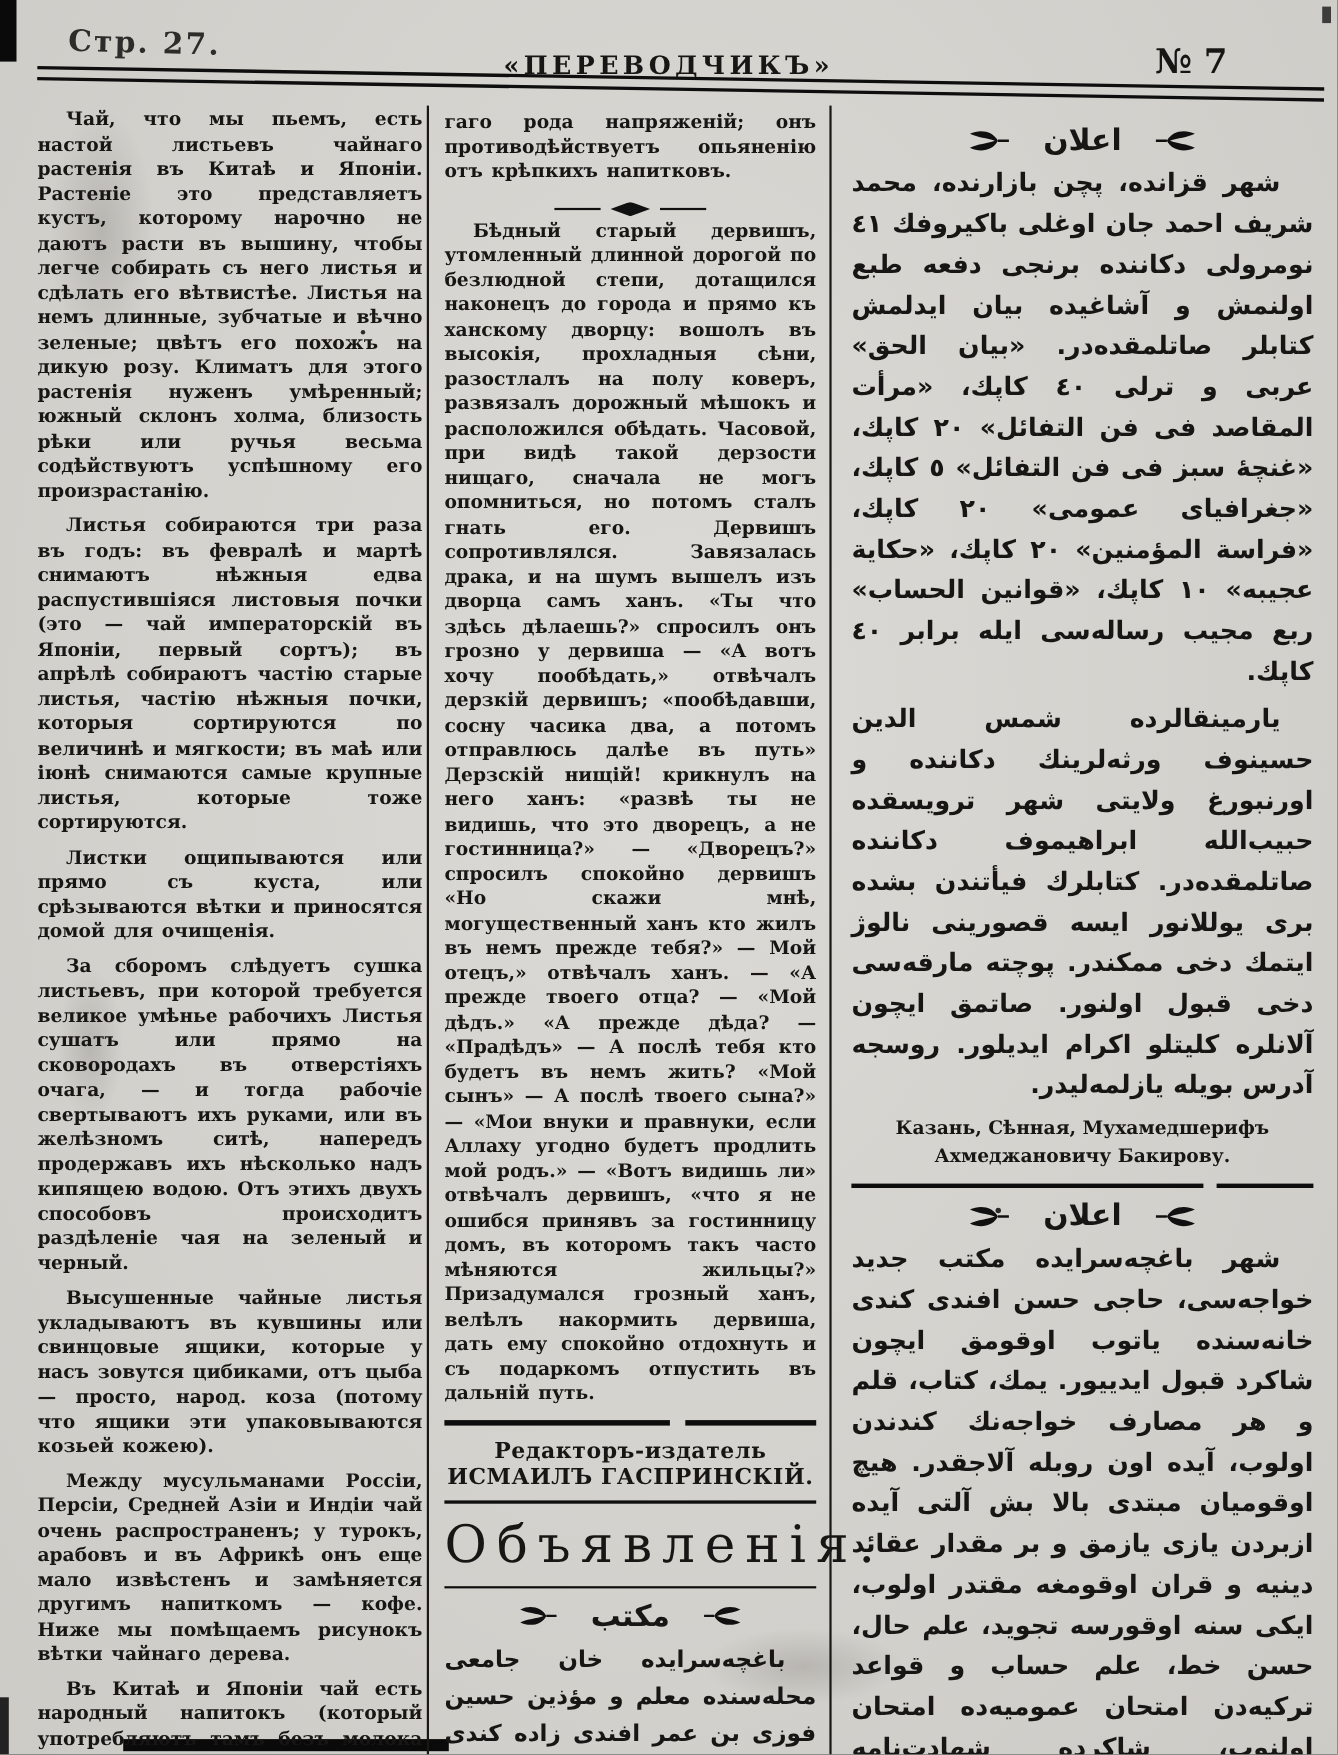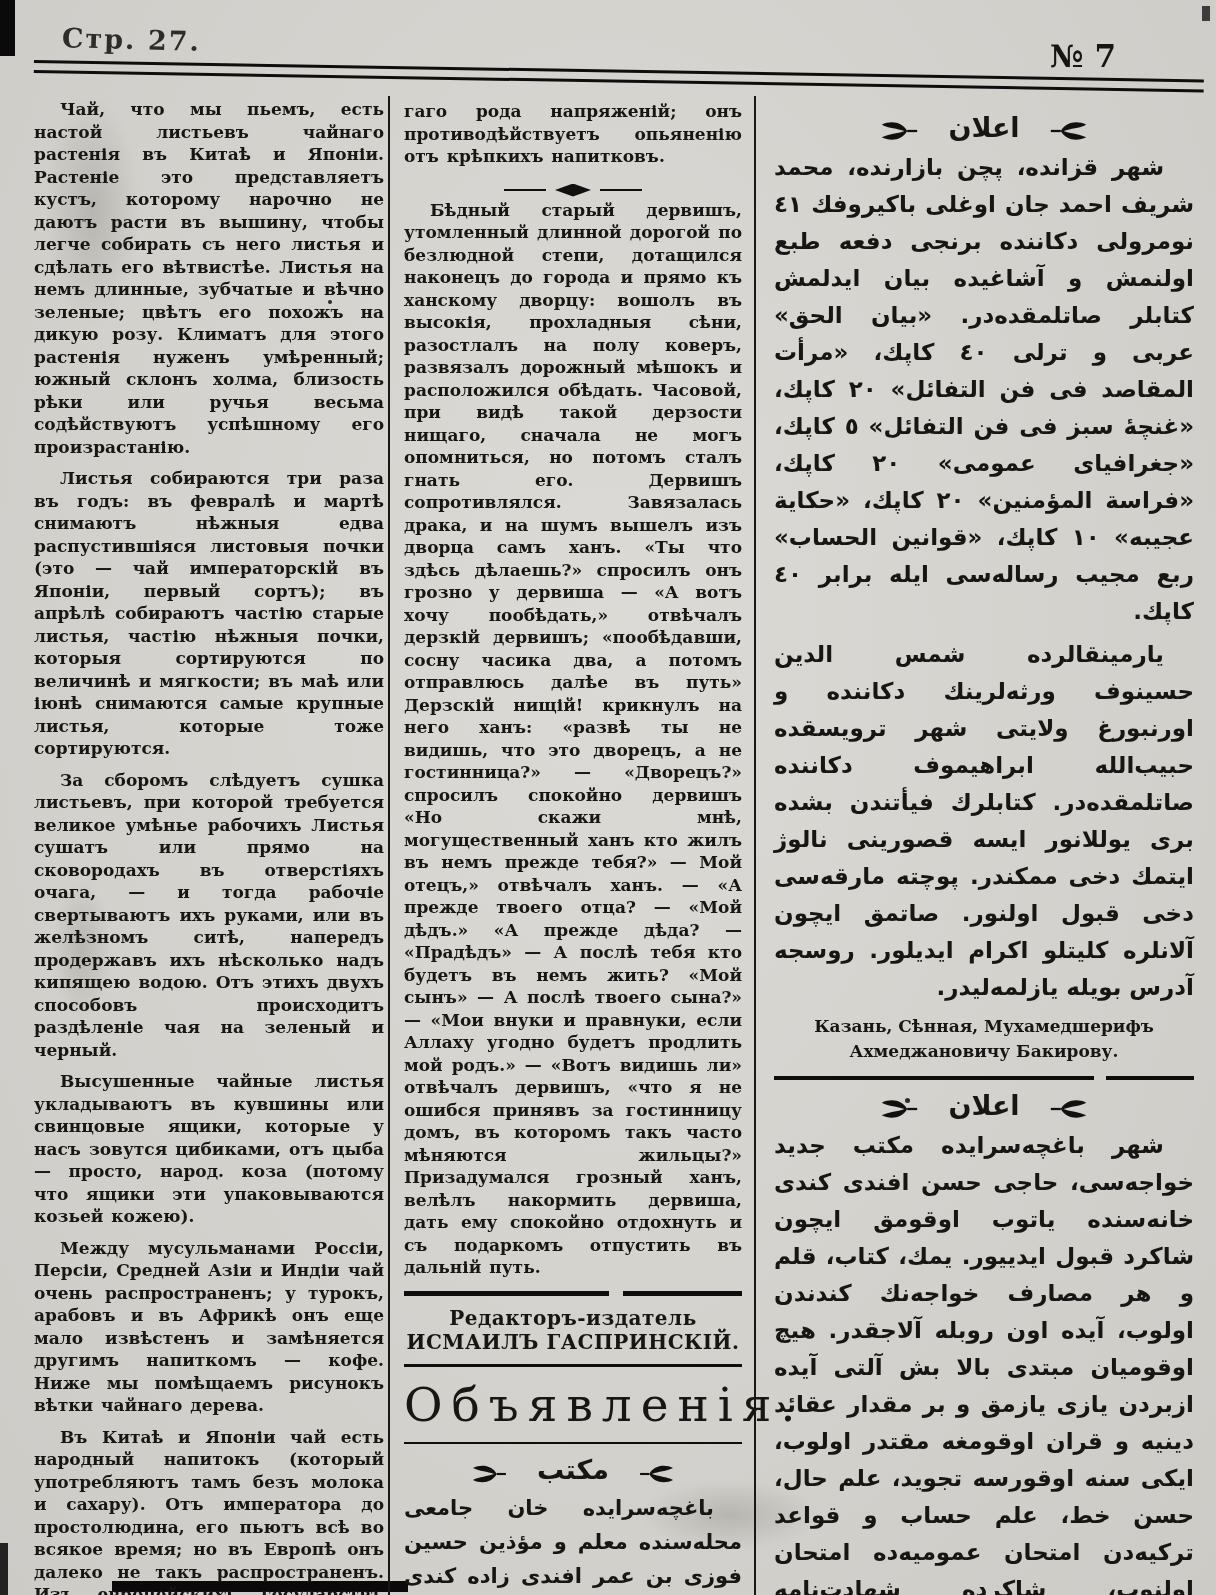--- a/index.html
+++ b/index.html
@@ -29,21 +29,21 @@
   .address{font-size:17px;font-weight:700;text-align:center;line-height:25px;margin:8px 6px 8px 6px;}
   
   .ar{direction:rtl;font-family:"DejaVu Sans","Liberation Sans",sans-serif;font-weight:700;
       text-align:justify;}
   .col2 .ar-body{font-size:21px;line-height:34px;text-indent:28px;margin:4px 0 0 0;}
   .col3 .ar-body{font-size:23px;line-height:37px;text-indent:30px;margin:2px 0 6px 0;}
   
   .divider{display:flex;align-items:center;justify-content:center;gap:9px;margin:16px 0 2px 0;}
   .divider .dash{width:42px;height:2px;background:#101010;}
   .divider .diamond{width:36px;height:13px;background:#101010;clip-path:polygon(50% 0,100% 50%,50% 100%,0 50%);}
-  .orn{display:flex;align-items:flex-end;justify-content:center;gap:29px;margin:10px 0 6px 0;}
+  .orn{display:flex;align-items:center;justify-content:center;gap:29px;margin:10px 0 6px 0;}
   .orn .word{font-size:27px;font-weight:700;direction:rtl;font-family:"DejaVu Sans",sans-serif;}
   .orn svg{display:block;}
   .rule{height:3px;background:#0e0e0e;margin:10px 0;}
   .rule.thin{height:2px;}
   .rule-split{display:flex;gap:14px;height:5px;margin:12px 0 6px 0;}
   .rule-split .seg-a{width:205px;background:#0d0d0d;}
   .rule-split .seg-b{flex:1;background:#0d0d0d;}
   .rule-split-r{display:flex;gap:12px;height:4px;margin:12px 0 8px 0;}
   .rule-split-r .seg-b{flex:1;background:#0d0d0d;}
   .rule-split-r .seg-a{width:88px;background:#0d0d0d;}
@@ -62,31 +62,33 @@
   <div class="mark" style="left:1202px;top:6px;width:8px;height:15px;background:#3c3c3c;"></div>
   <div class="mark" style="left:112px;top:1581px;width:296px;height:11px;"></div>
   <div class="mark" style="left:0;top:1543px;width:8px;height:52px;background:#222;"></div>
   <div class="smudge" style="left:44px;top:96px;width:96px;height:230px;"></div>
   <div class="smudge" style="left:52px;top:880px;width:60px;height:140px;"></div>
   <div class="smudge" style="left:640px;top:1480px;width:180px;height:70px;"></div>
   <div class="speck" style="left:328px;top:300px;width:4px;height:4px;"></div>
   <div class="speck" style="left:905px;top:1098px;width:5px;height:5px;"></div>
 
   <div class="hdr-left">Стр. 27.</div>
+  <div class="hdr-center">«ПЕРЕВОДЧИКЪ»</div>
   <div class="hdr-issue">№ 7</div>
   <div class="hdr-rules">
     <div class="r1"></div>
       <div class="r2"></div>
   </div>
 
   <div class="columns">
 
     <div class="col1 ru">
       <p>Чай, что мы пьемъ, есть настой листьевъ чайнаго растенія въ Китаѣ и Японіи. Растеніе это представляетъ кустъ, которому нарочно не даютъ расти въ вышину, чтобы легче собирать съ него листья и сдѣлать его вѣтвистѣе. Листья на немъ длинные, зубчатые и вѣчно зеленые; цвѣтъ его похожъ на дикую розу. Климатъ для этого растенія нуженъ умѣренный; южный склонъ холма, близость рѣки или ручья весьма содѣйствуютъ успѣшному его произрастанію.</p>
       <p>Листья собираются три раза въ годъ: въ февралѣ и мартѣ снимаютъ нѣжныя едва распустившіяся листовыя почки (это — чай императорскій въ Японіи, первый сортъ); въ апрѣлѣ собираютъ частію старые листья, частію нѣжныя почки, которыя сортируются по величинѣ и мягкости; въ маѣ или іюнѣ снимаются самые крупные листья, которые тоже сортируются.</p>
+      <p>Листки ощипываются или прямо съ куста, или срѣзываются вѣтки и приносятся домой для очищенія.</p>
       <p>За сборомъ слѣдуетъ сушка листьевъ, при которой требуется великое умѣнье рабочихъ Листья сушатъ или прямо на сковородахъ въ отверстіяхъ очага, — и тогда рабочіе свертываютъ ихъ руками, или въ желѣзномъ ситѣ, напередъ продержавъ ихъ нѣсколько надъ кипящею водою. Отъ этихъ двухъ способовъ происходитъ раздѣленіе чая на зеленый и черный.</p>
       <p>Высушенные чайные листья укладываютъ въ кувшины или свинцовые ящики, которые у насъ зовутся цибиками, отъ цыба — просто, народ. коза (потому что ящики эти упаковываются козьей кожею).</p>
       <p>Между мусульманами Россіи, Персіи, Средней Азіи и Индіи чай очень распространенъ; у турокъ, арабовъ и въ Африкѣ онъ еще мало извѣстенъ и замѣняется другимъ напиткомъ — кофе. Ниже мы помѣщаемъ рисунокъ вѣтки чайнаго дерева.</p>
       <p>Въ Китаѣ и Японіи чай есть народный напитокъ (который употребляютъ тамъ безъ молока и сахару). Отъ императора до простолюдина, его пьютъ всѣ во всякое время; но въ Европѣ онъ далеко не такъ распространенъ. Изъ европейскихъ государствъ Англія потребляетъ чаю больше другихъ; за нею слѣдуютъ голландцы и мы — русскіе Мы впервые познакомились съ чаемъ при царѣ Михаилѣ Феодоровичѣ въ 1638 году.</p>
 
     </div>
 
     <div class="col2 ru">
       <p style="text-indent:0;">гаго рода напряженій; онъ противодѣйствуетъ опьяненію отъ крѣпкихъ напитковъ.</p>
 

